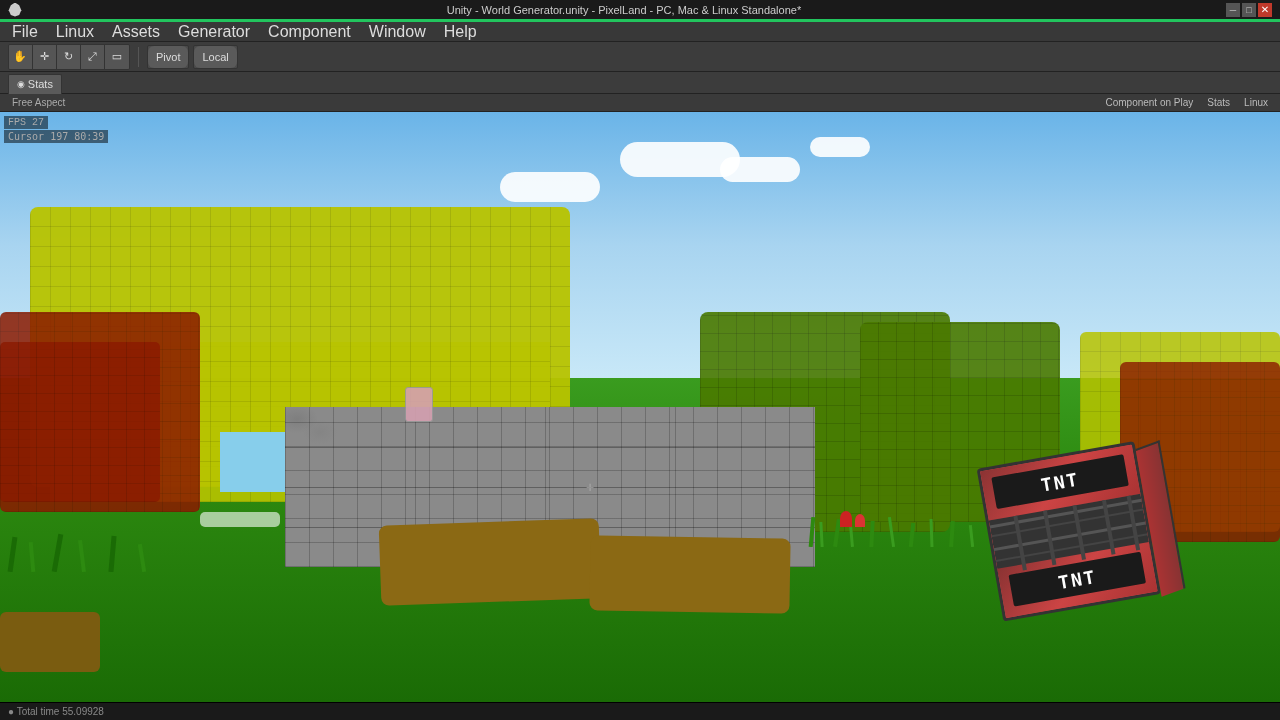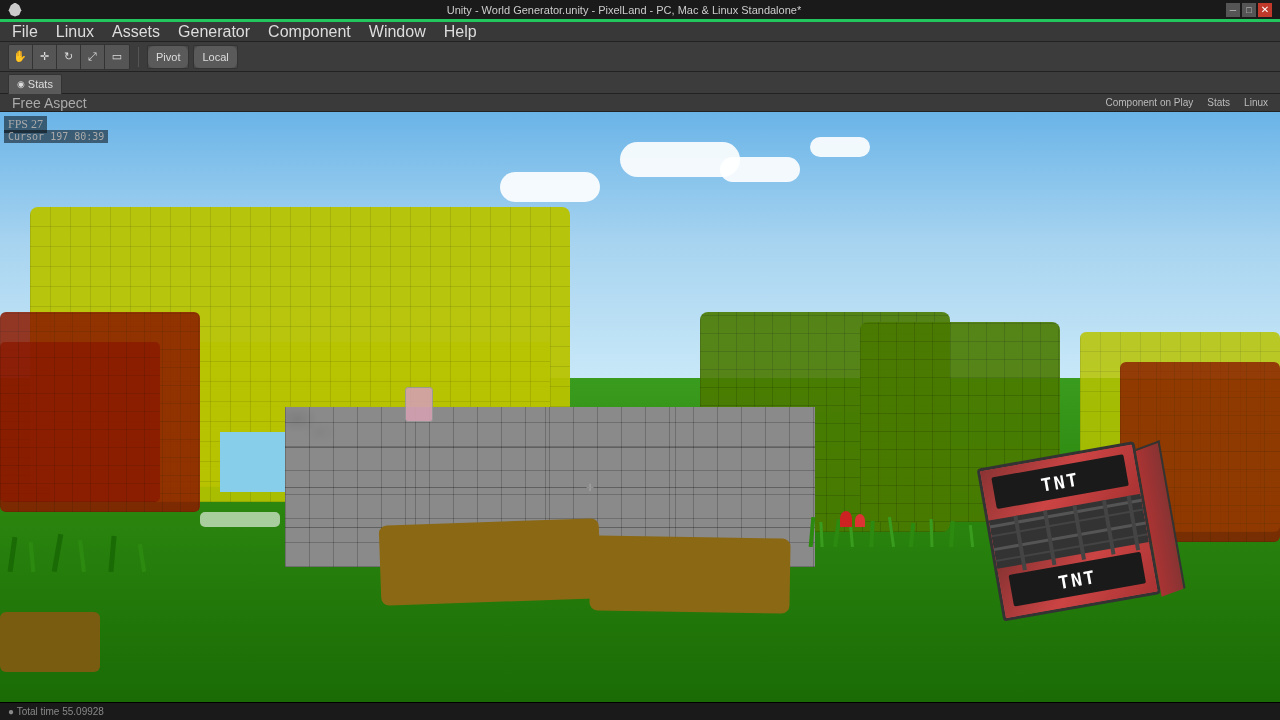--- a/index.html
+++ b/index.html
@@ -290,23 +290,23 @@
       border-radius: 4px;
     }
 
     
     #fps-display {
       position: absolute;
       top: 4px;
       left: 4px;
       background: rgba(0,0,0,0.5);
       color: #aaa;
-      font-size: 12px;
+      font-size: 10px;
       padding: 1px 4px;
-      font-family: Liberation Serif, serif;
+      font-family: Liberation Mono, monospace;
     }
     #cursor-display {
       position: absolute;
       top: 18px;
       left: 4px;
       background: rgba(0,0,0,0.5);
       color: #aaa;
       font-size: 10px;
       padding: 1px 4px;
       font-family: monospace;
@@ -456,21 +456,21 @@
 </div>
 
 <div id="game-panel">
   <div id="game-panel-header">
     <div class="panel-tab active">
       <span style="font-size:9px;margin-right:3px">◉</span>
       <span>Stats</span>
     </div>
   </div>
   <div id="game-panel-toolbar">
-    <span style="margin-right:auto;margin-left:4px;color:#aaa;font-size:14px;">Free Aspect</span>
+    <span style="margin-right:auto;margin-left:4px;color:#aaa;font-size:10px;">Free Aspect</span>
     <span class="panel-toolbar-item">Component on Play</span>
     <span class="panel-toolbar-item">Stats</span>
     <span class="panel-toolbar-item">Linux</span>
   </div>
 
   <div id="game-viewport">
     <div id="game-canvas">
 
       <div id="sky"></div>
 

